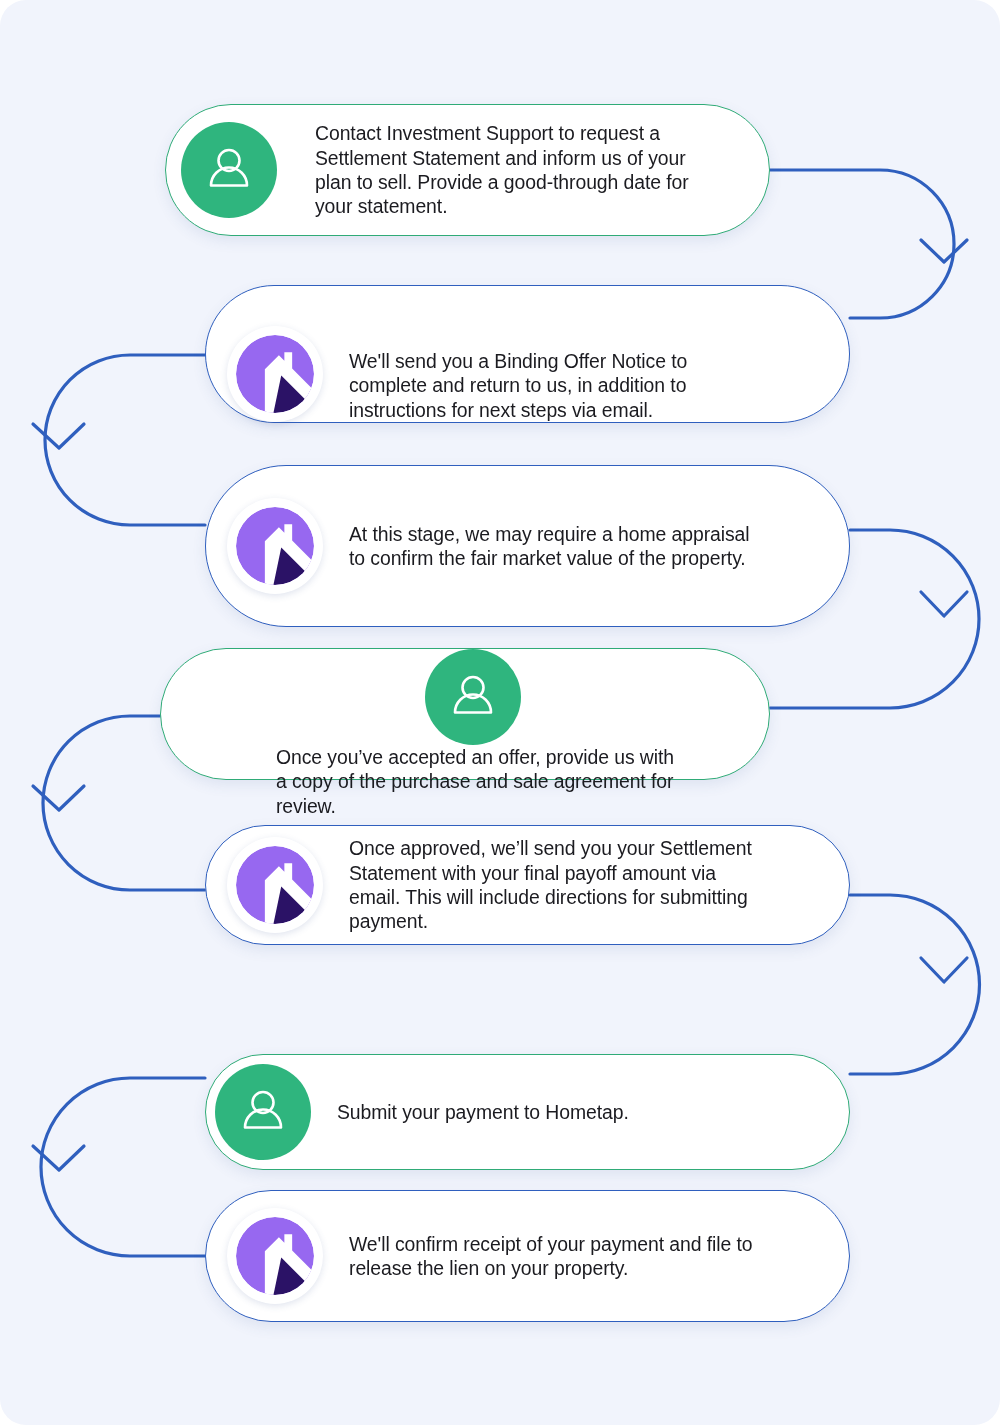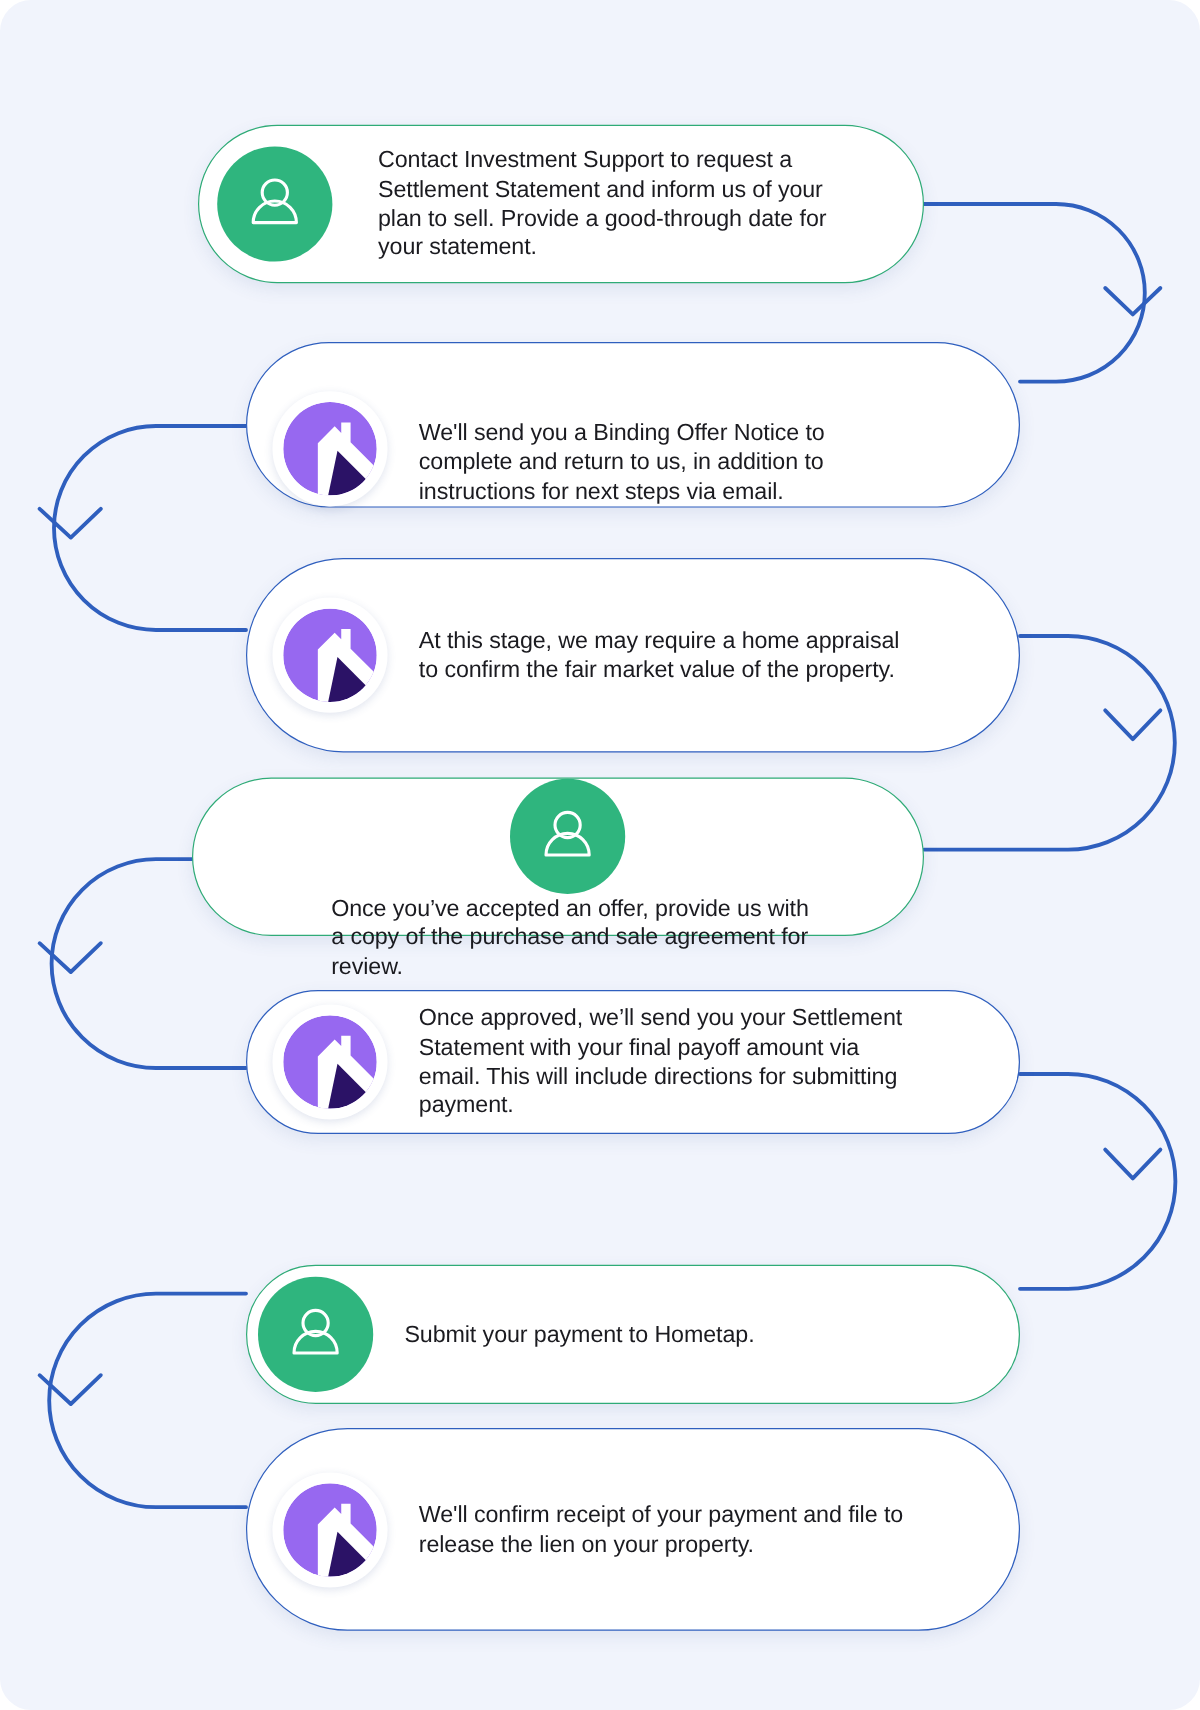--- a/index.html
+++ b/index.html
@@ -203,21 +203,21 @@
   <div class="step-card accent-green" data-align="left" style="left:205px; top:1010px; width:645px; height:116px;margin-top:44px;">
     <div class="badge person" style="margin-left:9px;">
       <svg width="60" height="60" viewBox="0 0 60 60">
         <circle cx="30" cy="20.5" r="10.5" fill="none" stroke="#ffffff" stroke-width="2.6"></circle>
         <path d="M 12 45.5 A 18 18 0 0 1 48 45.5 Z" fill="none" stroke="#ffffff" stroke-width="2.6" stroke-linejoin="round"></path>
       </svg>
     </div>
     <div class="step-text">Submit your payment to Hometap.</div>
   </div>
 
-  <div class="step-card" data-align="left" style="left:205px; top:1190px; width:645px; height:169px;">
+  <div class="step-card" data-align="left" style="left:205px; top:1190px; width:645px; height:132px;">
     <div class="badge logo">
       <span class="logo-inner">
         <svg width="78" height="78" viewBox="0 0 100 100">
           <circle cx="50" cy="50" r="50" fill="#9768f0"></circle>
           <g clip-path="url(#logoClip)">
             <path d="M 37 100 L 37 44 L 55 26 L 62 33 L 62 22 L 72 22 L 72 43 L 100 71 L 100 100 Z" fill="#ffffff"></path>
             <path d="M 58 52 L 100 94 L 100 100 L 48 100 Z" fill="#2b1266"></path>
           </g>
         </svg>
       </span>

